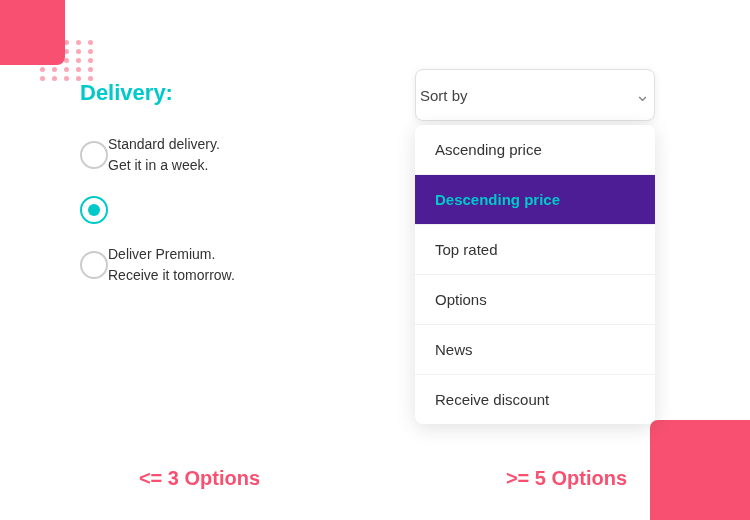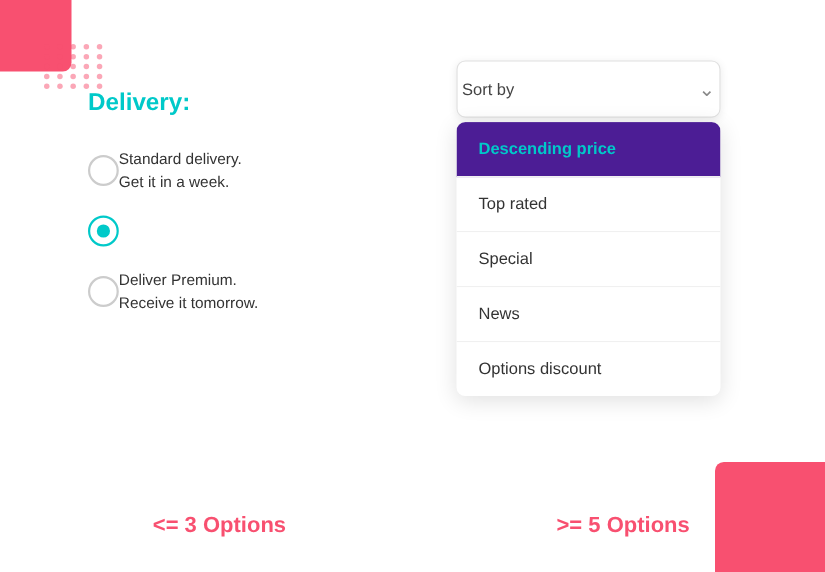--- a/index.html
+++ b/index.html
@@ -122,20 +122,21 @@
       border: 1px solid #e0e0e0;
       border-radius: 8px;
       padding: 14px 4px;
       display: flex;
       align-items: center;
       justify-content: space-between;
       cursor: pointer;
       box-shadow: 0 2px 8px rgba(0,0,0,0.08);
       font-size: 15px;
       color: #444;
+      margin-top: 14px;
     }
 
     .dropdown-chevron {
       font-size: 18px;
       color: #888;
     }
 
     .dropdown-menu {
       background: #fff;
       border-radius: 8px;
@@ -241,30 +242,31 @@
 
 <div class="right-panel">
 
   <div class="dropdown-trigger">
     <span>Sort by</span>
     <span class="dropdown-chevron">⌄</span>
   </div>
 
   <div class="dropdown-menu">
 
+    <div class="dropdown-item">Ascending price</div>
 
     <div class="dropdown-item active">Descending price</div>
 
     <div class="dropdown-item">Top rated</div>
 
-    <div class="dropdown-item">Special</div>
+    <div class="dropdown-item">Options</div>
 
     <div class="dropdown-item">News</div>
 
-    <div class="dropdown-item">Options discount</div>
+    <div class="dropdown-item">Receive discount</div>
 
   </div>
 </div>
 
 <div class="bottom-labels">
   <div class="bottom-label">&lt;= 3 Options</div>
   <div class="bottom-label">&gt;= 5 Options</div>
 </div>
 
 </body></html>

